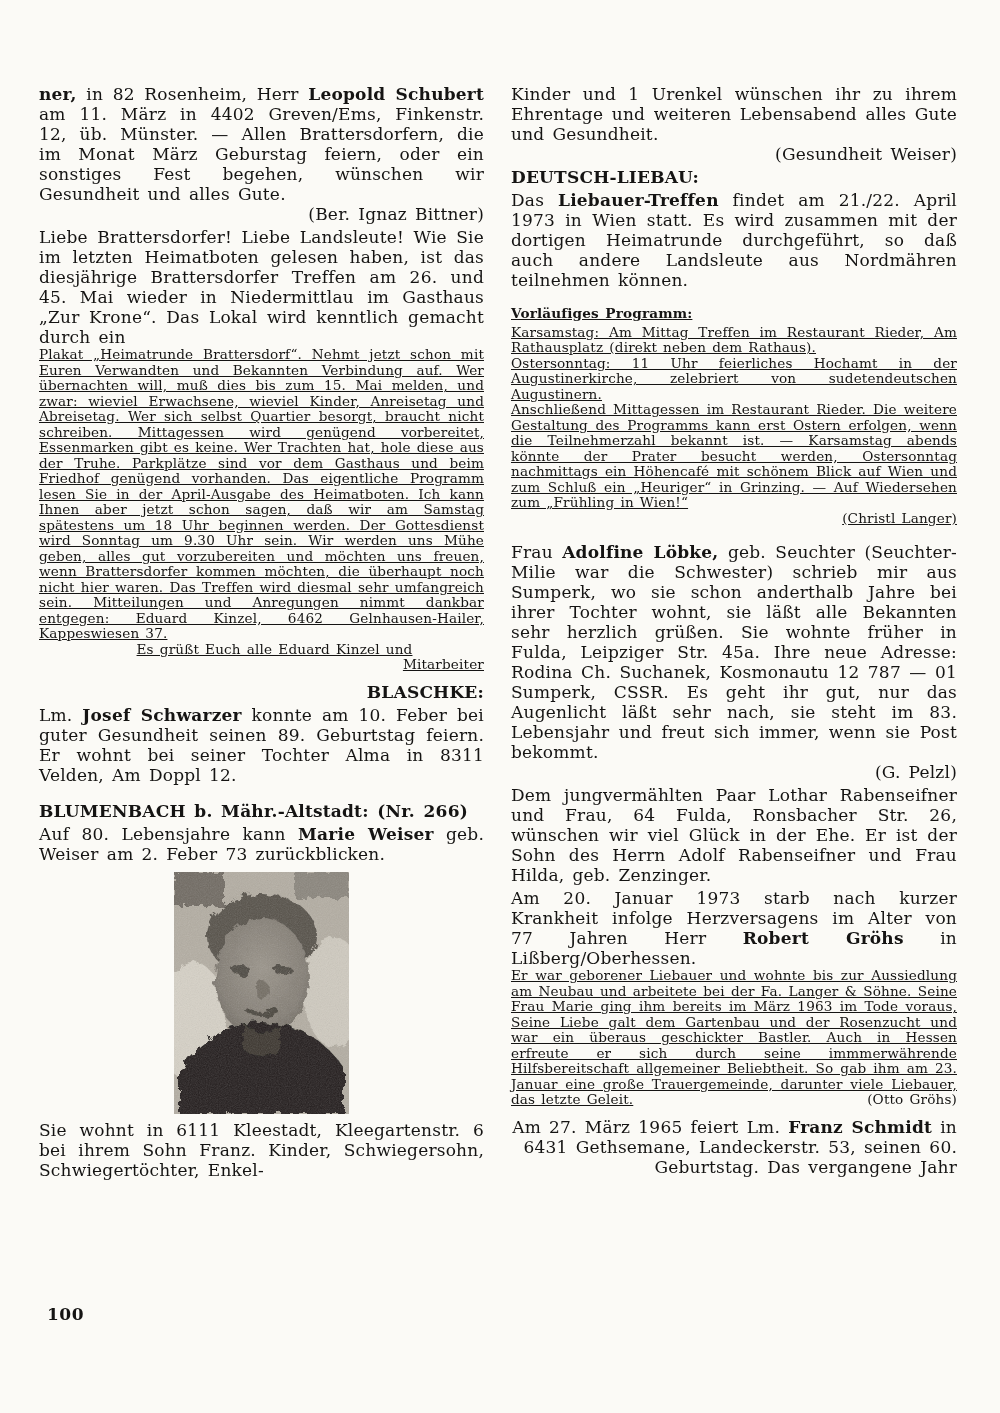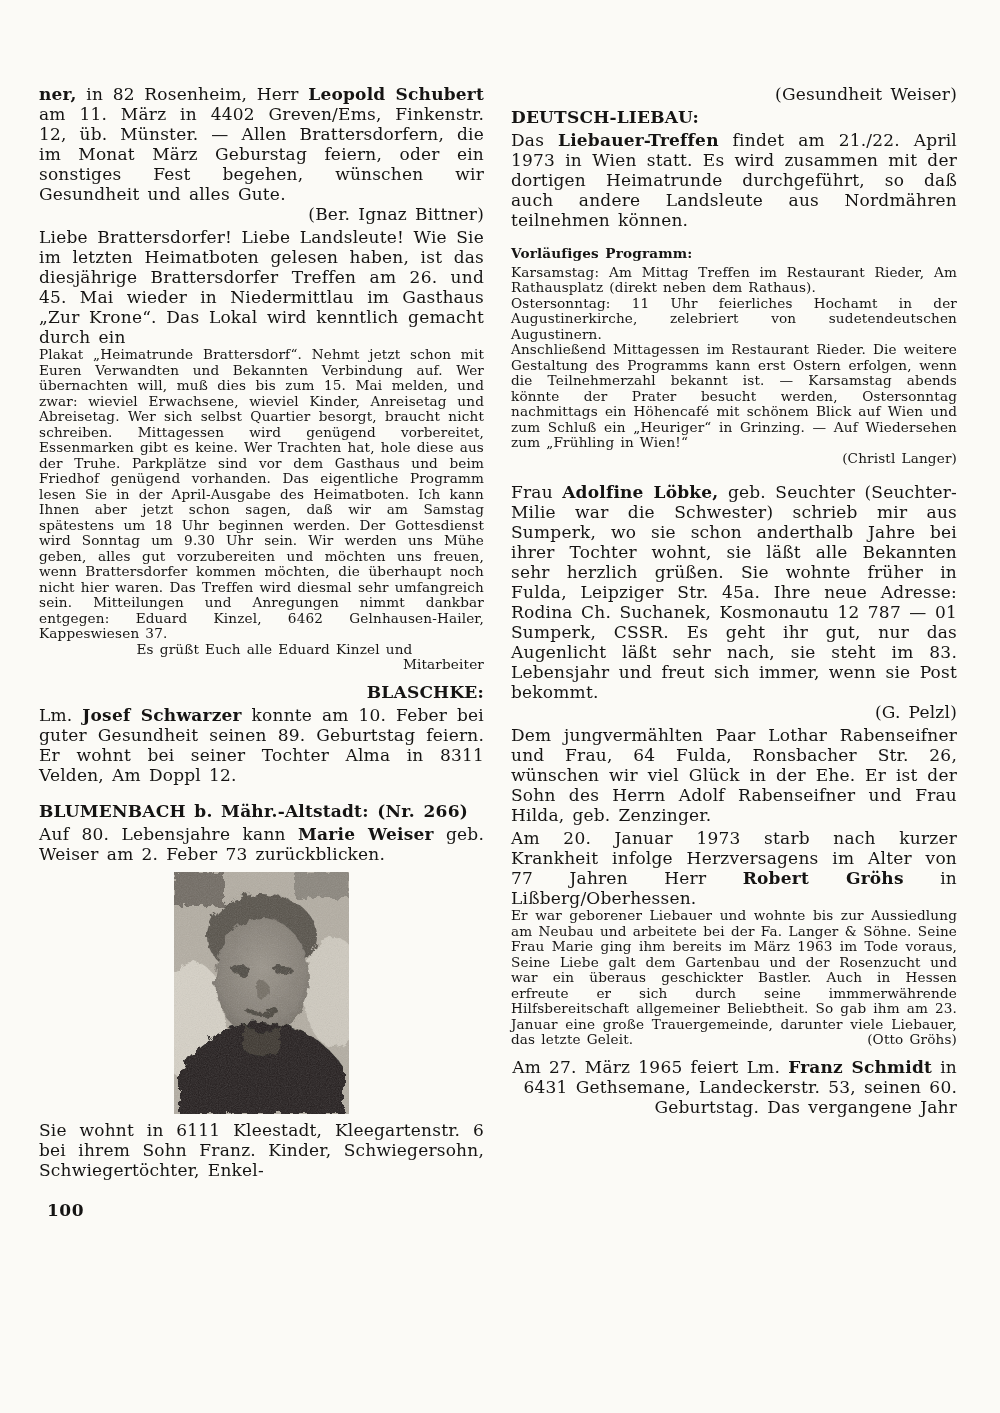--- a/index.html
+++ b/index.html
@@ -10,28 +10,28 @@
     color:#151413;
     position:relative;
     overflow:hidden;
   }
   .page{position:absolute;inset:0;}
   .col{position:absolute;top:84px;}
   .col-left{left:39px;width:445px;}
   .col-right{left:511px;width:446px;}
   .blk{margin:0;text-align:justify;}
   .t-lg{font-size:17px;line-height:20px;word-spacing:2.5px;letter-spacing:0.2px;}
-  .t-sm{font-size:13.6px;line-height:15.5px;word-spacing:1.6px;letter-spacing:0.15px;}
+  .t-sm{font-size:13.6px;line-height:15.5px;word-spacing:1.6px;letter-spacing:0.15px;text-decoration:underline;}
   .b{font-weight:bold;}
   .heading{font-weight:bold;text-align:left;}
   .byline{text-align:right;}
   .indent{text-indent:26px;}
   .tail{float:right;}
   .photo-wrap{margin:8px auto 6px auto;width:175px;height:242px;text-align:center;}
-  .page-number{position:absolute;left:47px;top:1200px;font-size:17px;font-weight:bold;letter-spacing:0.5px;}
+  .page-number{position:absolute;left:47px;top:1304px;font-size:17px;font-weight:bold;letter-spacing:0.5px;}
   .sp0{margin-top:0;}
   .sp1{margin-top:3px;}
   .sp2{margin-top:16px;}
   .sp3{margin-top:9px;text-align:right;}
 </style>
 </head>
 <body>
 
 <div class="page">
   <div class="col col-left">
@@ -79,20 +79,21 @@
         <path d="M72,138 Q88,146 104,138" stroke="#4a453e" stroke-width="4" fill="none"></path>
         <path d="M6,242 L6,196 Q38,152 88,150 Q140,152 170,196 L170,242 Z" fill="#211f1c"></path>
         <path d="M70,152 Q88,170 106,152 L106,178 Q88,190 70,178 Z" fill="#3a362f"></path>
       </g>
       <rect width="175" height="242" filter="url(#grain)" opacity="0.5"></rect>
     </svg>
   </div>
 <p class="blk t-lg sp0"><span>Sie wohnt in 6111 Kleestadt, Kleegartenstr. 6 bei ihrem Sohn Franz. Kinder, Schwiegersohn, Schwiegertöchter, Enkel-</span></p>
     </div>
   <div class="col col-right">
+      <p class="blk t-lg sp0"><span>Kinder und 1 Urenkel wünschen ihr zu ihrem Ehrentage und weiteren Lebensabend alles Gute und Gesundheit.</span></p>
       <p class="blk t-lg sp0 byline"><span>(Gesundheit Weiser)</span></p>
       <p class="blk t-lg sp1 heading"><span class="b">DEUTSCH-LIEBAU:</span></p>
       <p class="blk t-lg sp1"><span>Das </span><span class="b">Liebauer-Treffen</span><span> findet am 21./22. April 1973 in Wien statt. Es wird zusammen mit der dortigen Heimatrunde durchgeführt, so daß auch andere Landsleute aus Nordmähren teilnehmen können.</span></p>
       <p class="blk t-sm sp2 heading"><span class="b">Vorläufiges Programm:</span></p>
       <p class="blk t-sm sp1"><span>Karsamstag: Am Mittag Treffen im Restaurant Rieder, Am Rathausplatz (direkt neben dem Rathaus).</span></p>
       <p class="blk t-sm sp0"><span>Ostersonntag: 11 Uhr feierliches Hochamt in der Augustinerkirche, zelebriert von sudetendeutschen Augustinern.</span></p>
       <p class="blk t-sm sp0"><span>Anschließend Mittagessen im Restaurant Rieder. Die weitere Gestaltung des Programms kann erst Ostern erfolgen, wenn die Teilnehmerzahl bekannt ist. — Karsamstag abends könnte der Prater besucht werden, Ostersonntag nachmittags ein Höhencafé mit schönem Blick auf Wien und zum Schluß ein „Heuriger“ in Grinzing. — Auf Wiedersehen zum „Frühling in Wien!“</span></p>
       <p class="blk t-sm sp0 byline"><span>(Christl Langer)</span></p>
       <p class="blk t-lg sp2"><span>Frau </span><span class="b">Adolfine Löbke,</span><span> geb. Seuchter (Seuchter-Milie war die Schwester) schrieb mir aus Sumperk, wo sie schon anderthalb Jahre bei ihrer Tochter wohnt, sie läßt alle Bekannten sehr herzlich grüßen. Sie wohnte früher in Fulda, Leipziger Str. 45a. Ihre neue Adresse: Rodina Ch. Suchanek, Kosmonautu 12 787 — 01 Sumperk, CSSR. Es geht ihr gut, nur das Augenlicht läßt sehr nach, sie steht im 83. Lebensjahr und freut sich immer, wenn sie Post bekommt.</span></p>
       <p class="blk t-lg sp0 byline"><span>(G. Pelzl)</span></p>

